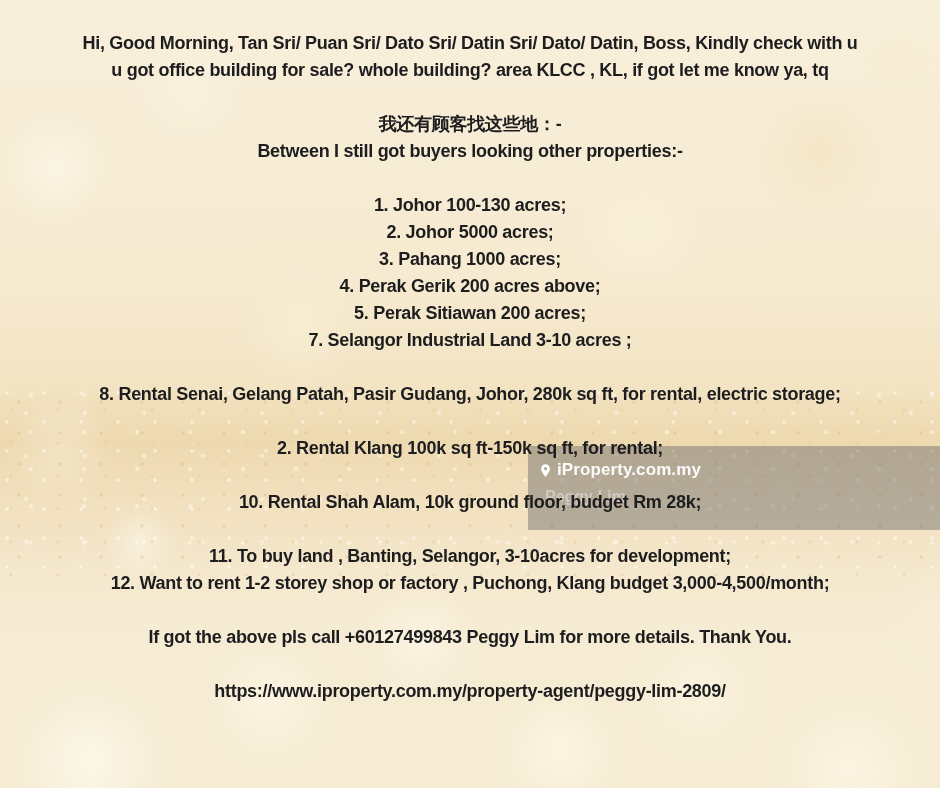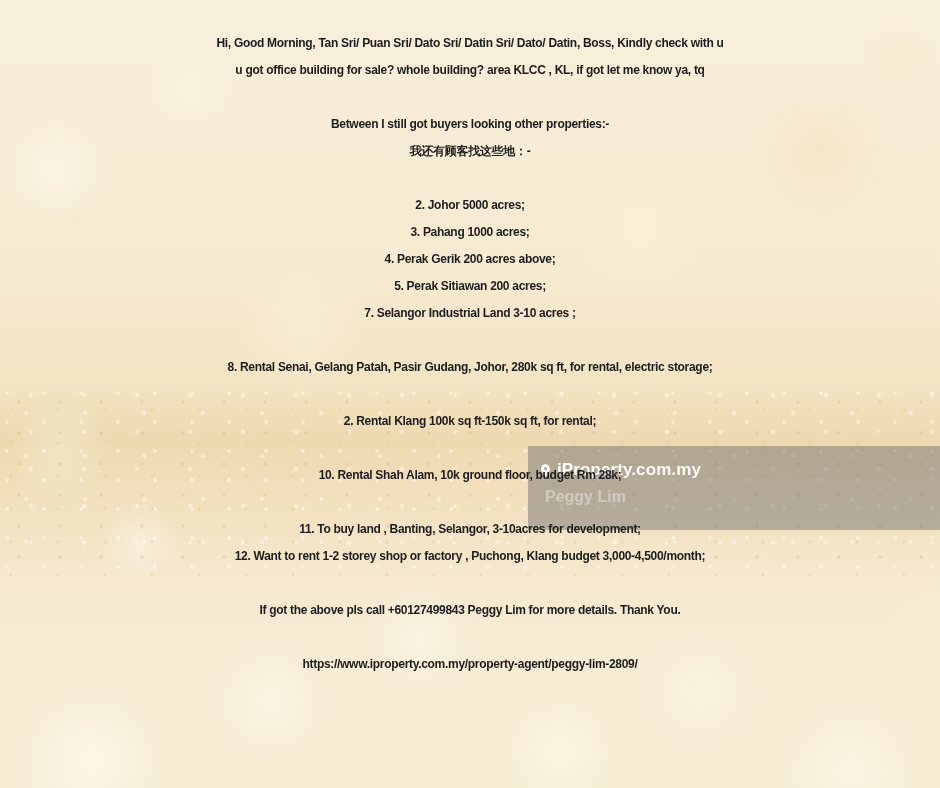--- a/index.html
+++ b/index.html
@@ -74,21 +74,21 @@
   
   .text-layer {
     position: absolute;
     left: 0; right: 0; top: 30px;
     text-align: center;
     color: #1d1d1f;
   }
   .ln {
     height: 27px;
     line-height: 27px;
-    font-size: 12px;
+    font-size: 18px;
     font-weight: 700;
     letter-spacing: -0.3px;
     white-space: nowrap;
   }
   .gap { height: 27px; }
 </style>
 </head>
 <body>
 
 <div class="canvas">
@@ -104,23 +104,24 @@
       </span>
       <span>iProperty.com.my</span>
     </div>
     <div class="wm-agent">Peggy Lim</div>
   </div>
 
   <div class="text-layer">
     <div class="ln">Hi, Good Morning, Tan Sri/ Puan Sri/ Dato Sri/ Datin Sri/ Dato/ Datin, Boss, Kindly check with u</div>
     <div class="ln">u got office building for sale? whole building? area KLCC , KL, if got let me know ya, tq</div>
     <div class="gap"></div>
+    <div class="ln">我还有顾客找这些地：-</div>
     <div class="ln">Between I still got buyers looking other properties:-</div>
-    <div class="ln">我还有顾客找这些地：-</div>
     <div class="gap"></div>
+    <div class="ln">1. Johor 100-130 acres;</div>
     <div class="ln">2. Johor 5000 acres;</div>
     <div class="ln">3. Pahang 1000 acres;</div>
     <div class="ln">4. Perak Gerik 200 acres above;</div>
     <div class="ln">5. Perak Sitiawan 200 acres;</div>
     <div class="ln">7. Selangor Industrial Land 3-10 acres ;</div>
     <div class="gap"></div>
     <div class="ln">8. Rental Senai, Gelang Patah, Pasir Gudang, Johor, 280k sq ft, for rental, electric storage;</div>
     <div class="gap"></div>
     <div class="ln">2. Rental Klang 100k sq ft-150k sq ft, for rental;</div>
     <div class="gap"></div>

